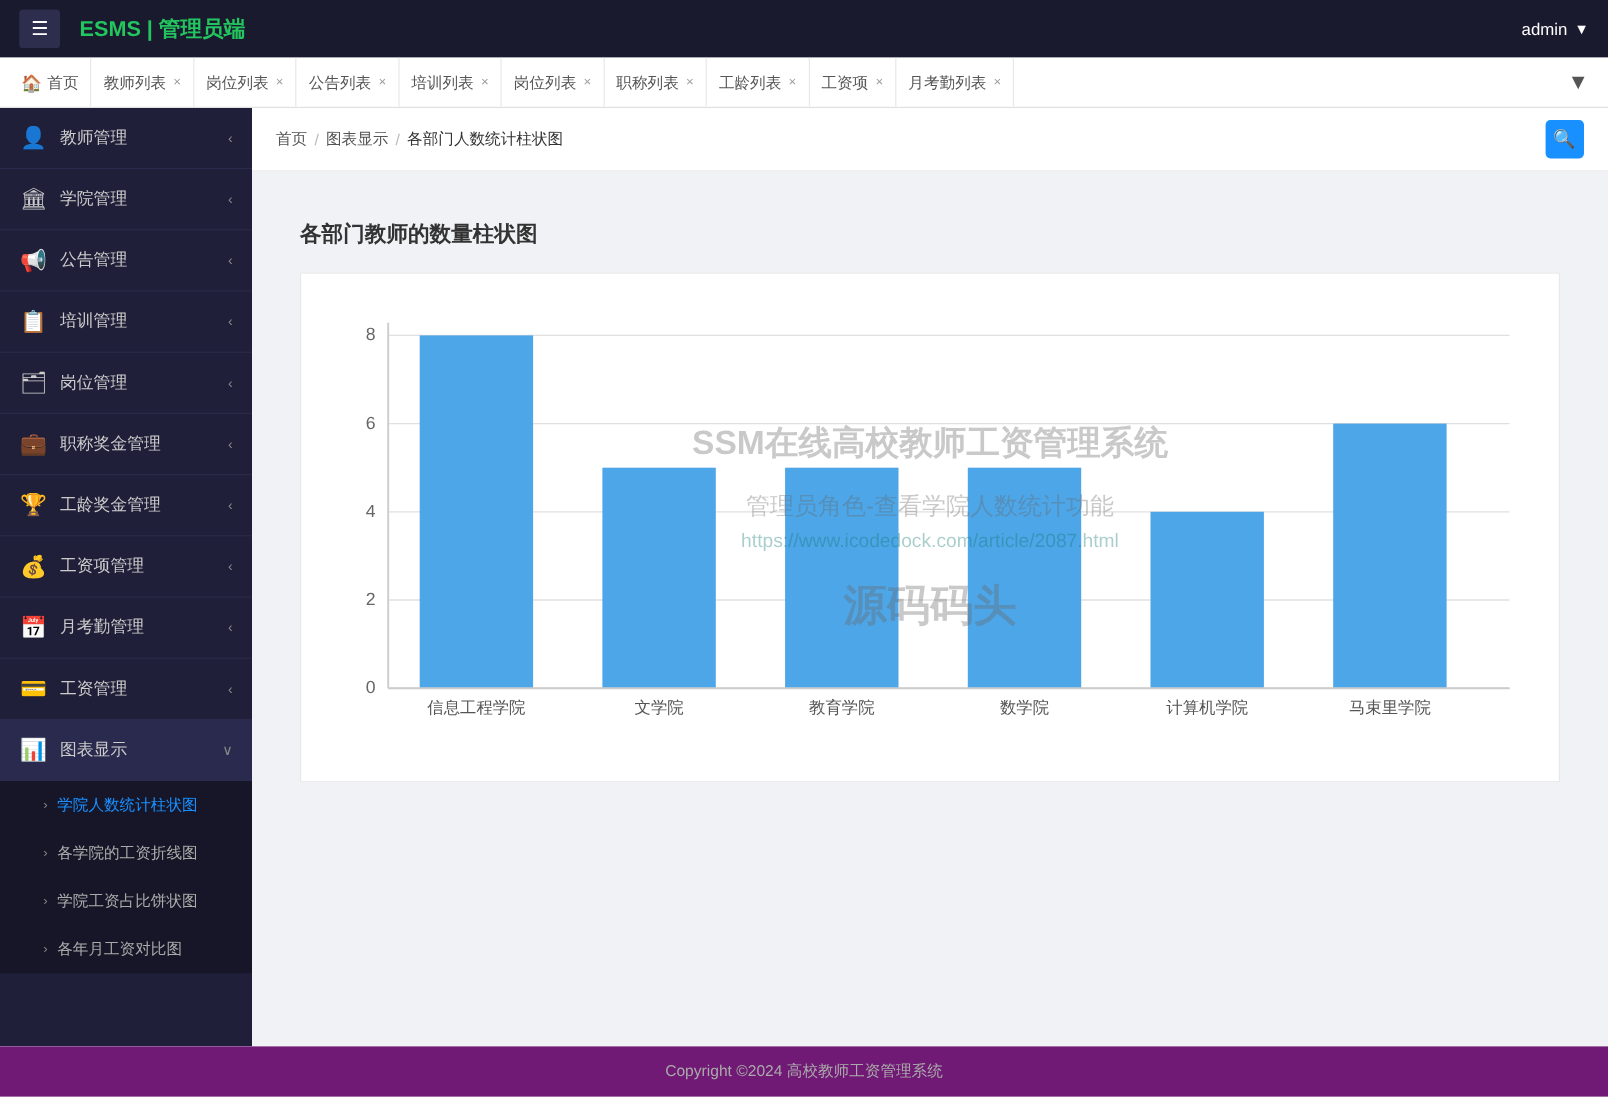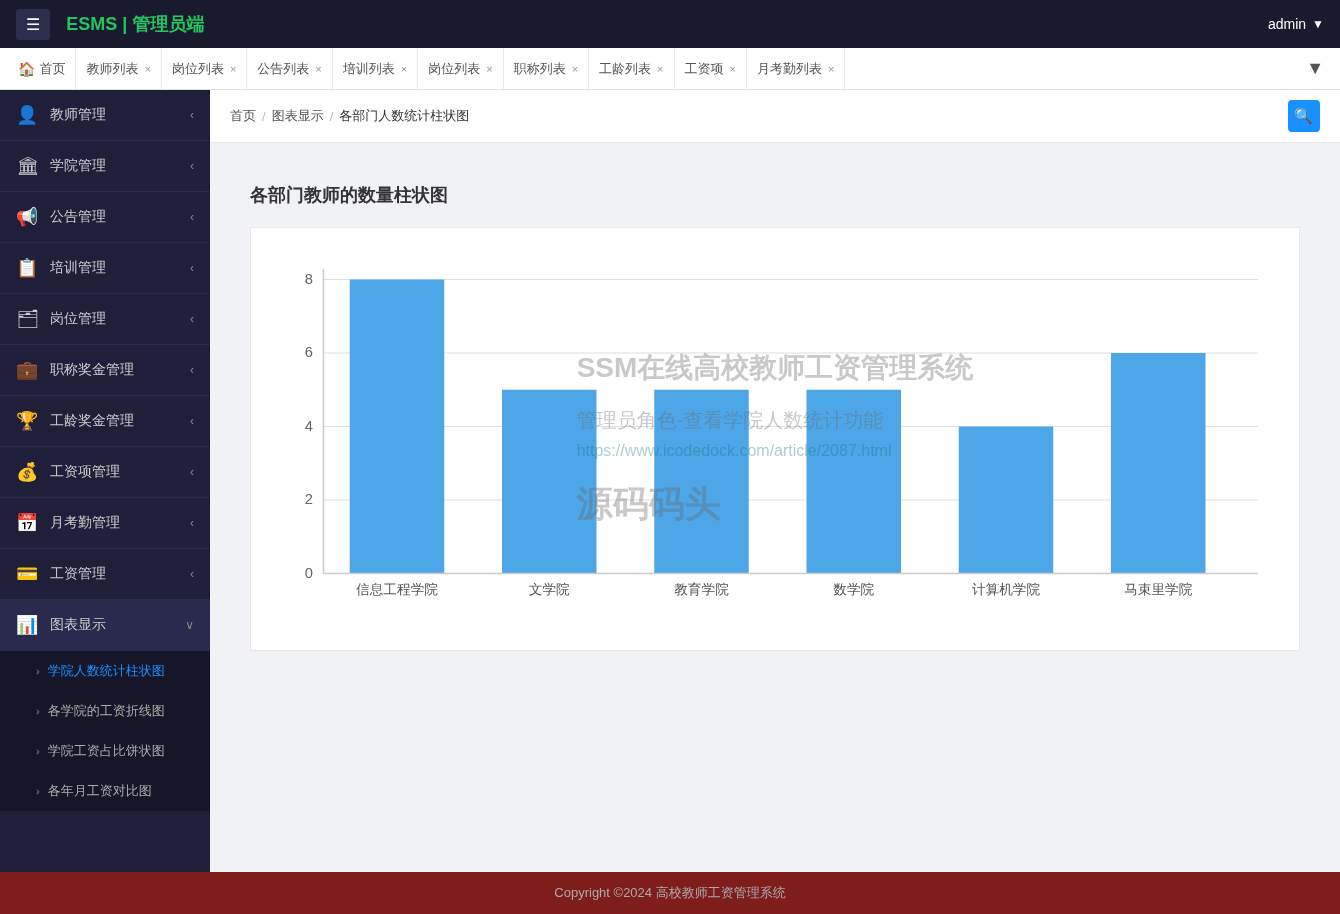--- a/index.html
+++ b/index.html
@@ -153,32 +153,32 @@
       position: relative;
     }
     .chart-svg { width: 100%; }
 
     
     .watermark-overlay {
       position: absolute;
       top: 50%;
       left: 50%;
       transform: translate(-50%, -50%);
-      text-align: left;
+      text-align: center;
       pointer-events: none;
       opacity: 0.35;
     }
     .watermark-line1 { font-size: 28px; color: #666; font-weight: bold; }
     .watermark-line2 { font-size: 20px; color: #666; margin-top: 20px; }
     .watermark-line3 { font-size: 16px; color: #0f766e; margin-top: 8px; }
     .watermark-line4 { font-size: 36px; color: #666; font-weight: bold; margin-top: 20px; }
 
     
     .footer {
-      background: #7f1d1d;
+      background: #701a75;
       color: #aaa;
       text-align: center;
       padding: 12px;
       font-size: 13px;
       flex-shrink: 0;
     }
   </style>
 </head>
 <body>
 

